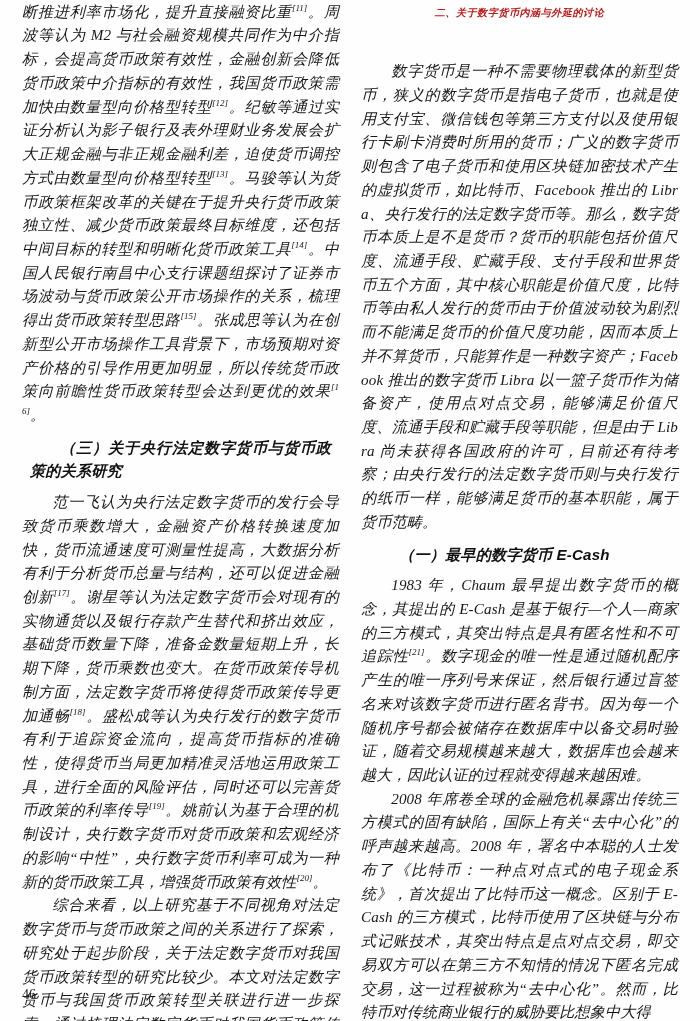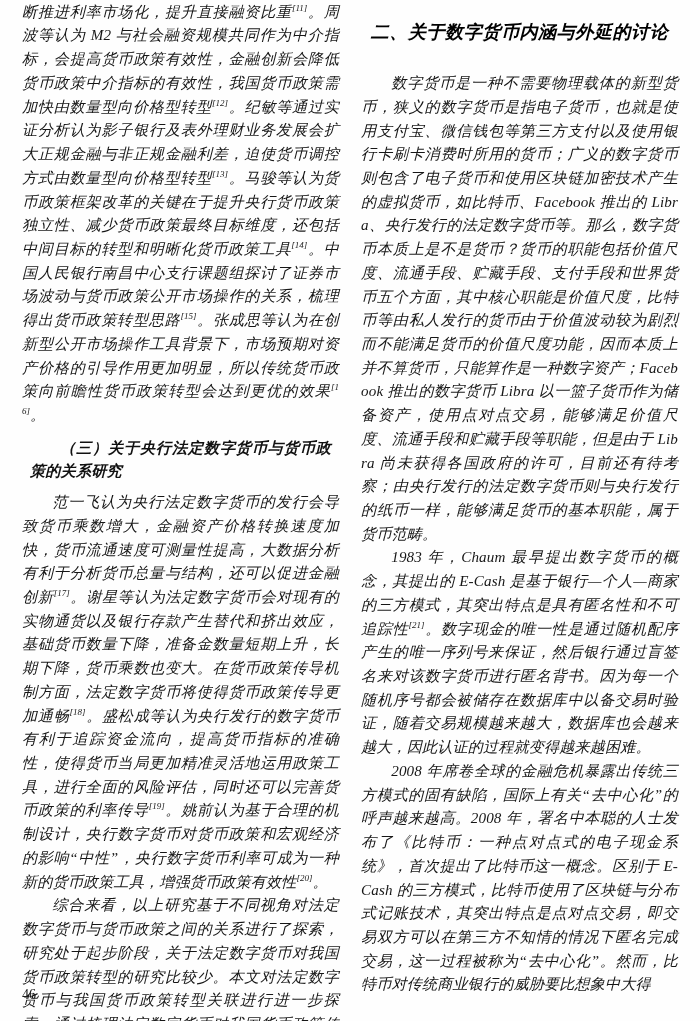--- a/index.html
+++ b/index.html
@@ -47,28 +47,28 @@
     text-justify: inter-ideograph;
     margin: 0;
     letter-spacing: 0.15px;
     text-indent: 2em;
     word-break: break-all;
     color: #161616;
   }
   .para.no-indent { text-indent: 0; }
 
   .sec-heading {
-    font-size: 18px;
+    font-size: 10px;
     line-height: 23.72px;
     font-weight: bold;
     text-align: center;
-    margin: 4px;
+    margin: 12px;
     letter-spacing: 0.6px;
     font-family: "Liberation Sans", "DejaVu Sans", sans-serif;
-    color: #000000;
+    color: #b91c1c;
   }
   .sub-heading {
     font-size: 15.1px;
     line-height: 23.72px;
     font-weight: bold;
     text-align: justify;
     text-justify: inter-ideograph;
     margin: 8px;
     text-indent: 2em;
     letter-spacing: 0.2px;
@@ -115,20 +115,21 @@
     <div class="column col-right">
 
       <div class="spacer-line"></div>
 
       <p class="sec-heading">二、关于数字货币内涵与外延的讨论</p>
 
       <div class="spacer-line"></div>
 
       <p class="para">数字货币是一种不需要物理载体的新型货币，狭义的数字货币是指电子货币，也就是使用支付宝、微信钱包等第三方支付以及使用银行卡刷卡消费时所用的货币；广义的数字货币则包含了电子货币和使用区块链加密技术产生的虚拟货币，如比特币、Facebook 推出的 Libra、央行发行的法定数字货币等。那么，数字货币本质上是不是货币？货币的职能包括价值尺度、流通手段、贮藏手段、支付手段和世界货币五个方面，其中核心职能是价值尺度，比特币等由私人发行的货币由于价值波动较为剧烈而不能满足货币的价值尺度功能，因而本质上并不算货币，只能算作是一种数字资产；Facebook 推出的数字货币 Libra 以一篮子货币作为储备资产，使用点对点交易，能够满足价值尺度、流通手段和贮藏手段等职能，但是由于 Libra 尚未获得各国政府的许可，目前还有待考察；由央行发行的法定数字货币则与央行发行的纸币一样，能够满足货币的基本职能，属于货币范畴。</p>
 
+      <p class="sub-heading">（一）最早的数字货币 E-Cash</p>
 
       <p class="para">1983 年，Chaum 最早提出数字货币的概念，其提出的 E-Cash 是基于银行—个人—商家的三方模式，其突出特点是具有匿名性和不可追踪性<sup class="ref">[21]</sup>。数字现金的唯一性是通过随机配序产生的唯一序列号来保证，然后银行通过盲签名来对该数字货币进行匿名背书。因为每一个随机序号都会被储存在数据库中以备交易时验证，随着交易规模越来越大，数据库也会越来越大，因此认证的过程就变得越来越困难。</p>
 
 
       <p class="para">2008 年席卷全球的金融危机暴露出传统三方模式的固有缺陷，国际上有关“去中心化”的呼声越来越高。2008 年，署名中本聪的人士发布了《比特币：一种点对点式的电子现金系统》，首次提出了比特币这一概念。区别于 E-Cash 的三方模式，比特币使用了区块链与分布式记账技术，其突出特点是点对点交易，即交易双方可以在第三方不知情的情况下匿名完成交易，这一过程被称为“去中心化”。然而，比特币对传统商业银行的威胁要比想象中大得</p>
     </div>
 
   </div>
 
   <div class="page-number">46</div>

